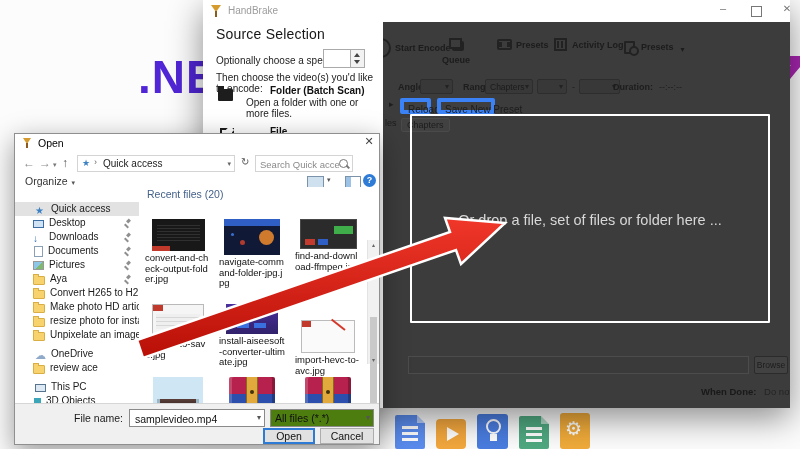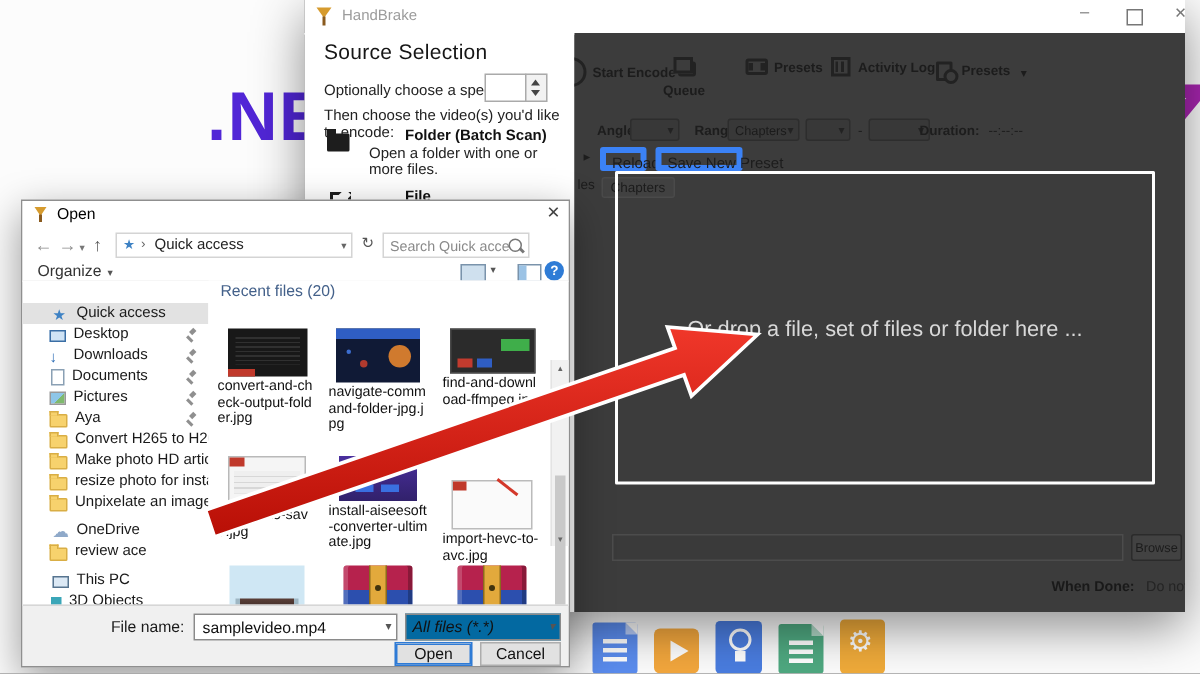--- a/index.html
+++ b/index.html
@@ -204,21 +204,21 @@
   .sc-down{position:absolute;bottom:1px;left:0;right:0;text-align:center;font-size:6px;color:#666;}
   .sc-down::before{content:"\25BE";}
   .sc-thumb{position:absolute;left:2px;right:2px;top:77px;height:94px;background:#c9c9c9;}
   .od-bottom{position:absolute;left:0;right:0;bottom:0;height:40px;background:#f0f0f0;border-top:1px solid #d6d6d6;}
   .fn-label{position:absolute;left:28px;top:8px;width:80px;text-align:right;font-size:10.5px;color:#1a1a1a;}
   .fn-combo{position:absolute;left:114px;top:5px;width:136px;height:18px;background:#fff;border:1px solid #8a8a8a;box-sizing:border-box;}
   .fn-combo input{position:absolute;left:3px;top:1px;width:115px;height:14px;border:none;outline:none;
       font-size:10.5px;font-family:"Liberation Sans",sans-serif;color:#111;background:transparent;}
   .combo-caret{position:absolute;right:3px;top:3px;font-size:8px;color:#555;}
   .combo-caret::before{content:"\25BE";}
-  .ft-dd{position:absolute;left:255px;top:5px;width:104px;height:18px;background:#0369a1;border:1px solid #8a8a8a;box-sizing:border-box;font-style:italic;}
+  .ft-dd{position:absolute;left:255px;top:5px;width:104px;height:18px;background:#4d7c0f;border:1px solid #8a8a8a;box-sizing:border-box;}
   .ft-dd .ft-label{position:absolute;left:4px;top:2px;font-size:10.5px;color:#111;white-space:nowrap;}
   .btn{position:absolute;height:16px;background:#e1e1e1;border:1px solid #adadad;font-size:10.5px;color:#111;
        text-align:center;line-height:15px;box-sizing:border-box;}
   .btn-open{left:248px;top:294px;width:52px;border-color:#2e7bd6;box-shadow:0 0 0 1px #2e7bd6 inset;}
   .btn-cancel{left:305px;top:294px;width:54px;}
   
   .arrow-svg{position:absolute;left:0;top:0;z-index:5;pointer-events:none;}
 </style>
 </head>
 <body>

